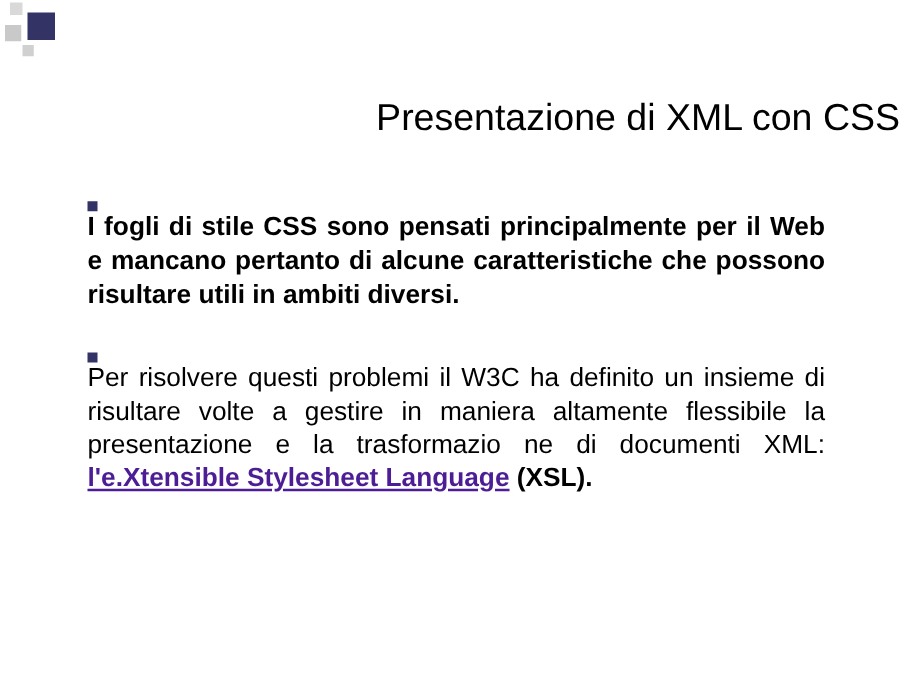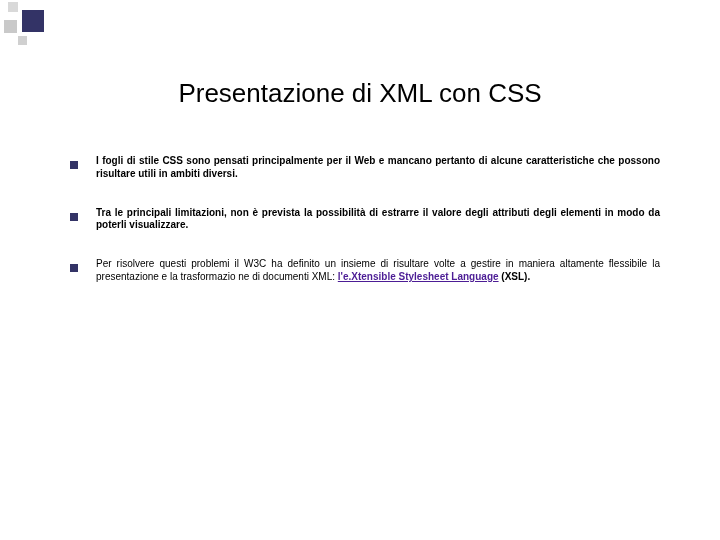--- a/index.html
+++ b/index.html
@@ -43,37 +43,38 @@
     position: absolute;
     width: 9px; height: 9px;
     background: #d0d0d0;
     top: 36px; left: 18px;
   }
   .title {
     position: absolute;
     top: 78px;
     left: 0;
     width: 720px;
-    text-align: center;
-    font-size: 26px;
+    text-align: right;
+    font-size: 30px;
     font-weight: normal;
     color: #000;
   }
   .content {
     position: absolute;
     top: 155px;
     left: 70px;
     width: 590px;
   }
   .item {
     display: flex;
     align-items: flex-start;
     margin-bottom: 26px;
-    font-size: 10px;
+    font-size: 21px;
     line-height: 1.28;
+    flex-direction: column;
   }
   .bullet-square {
     flex: 0 0 auto;
     width: 8px;
     height: 8px;
     background: #333366;
     margin-top: 6px;
     margin-right: 18px;
   }
   .item-body {
@@ -116,26 +117,20 @@
 
 <div class="content">
 
   <div class="item">
     <div class="bullet-square"></div>
     <div class="item-body">
       <div class="bold justify">I fogli di stile CSS sono pensati principalmente per il Web e mancano pertanto di alcune caratteristiche che possono risultare utili in ambiti diversi.</div>
     </div>
   </div>
 
-  <div class="item">
-    <div class="bullet-square"></div>
-    <div class="item-body">
-      <div class="bold justify">Tra le principali limitazioni, non è prevista la possibilità di estrarre il valore degli attributi degli elementi in modo da poterli visualizzare.</div>
-    </div>
-  </div>
 
   <div class="item">
     <div class="bullet-square"></div>
     <div class="item-body justify">
       <span>Per risolvere questi problemi il W3C ha definito un insieme di risultare volte a gestire in maniera altamente flessibile la presentazione e la trasformazio ne di documenti XML: </span><span class="highlight">l'e.Xtensible Stylesheet Language</span><span class="bold"> (XSL).</span>
     </div>
   </div>
 
 </div>
 

